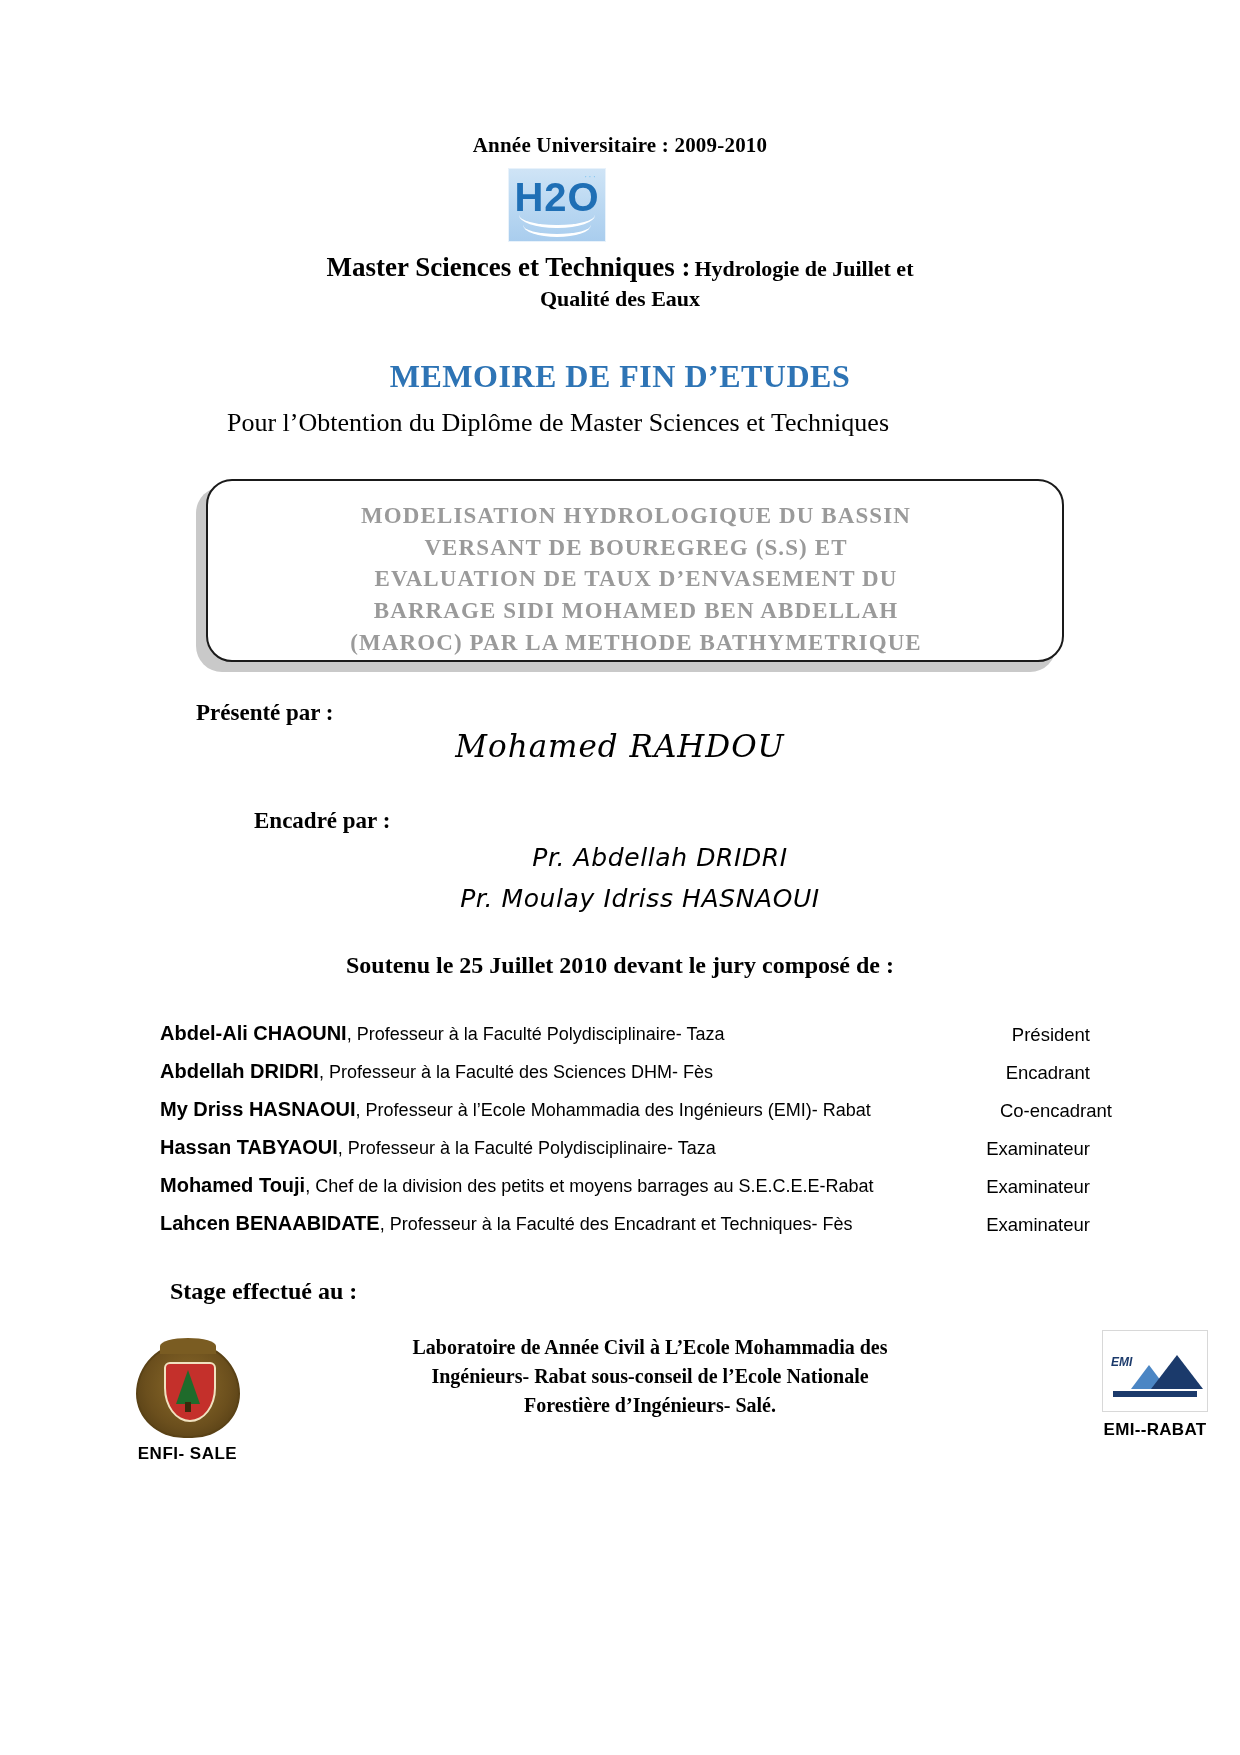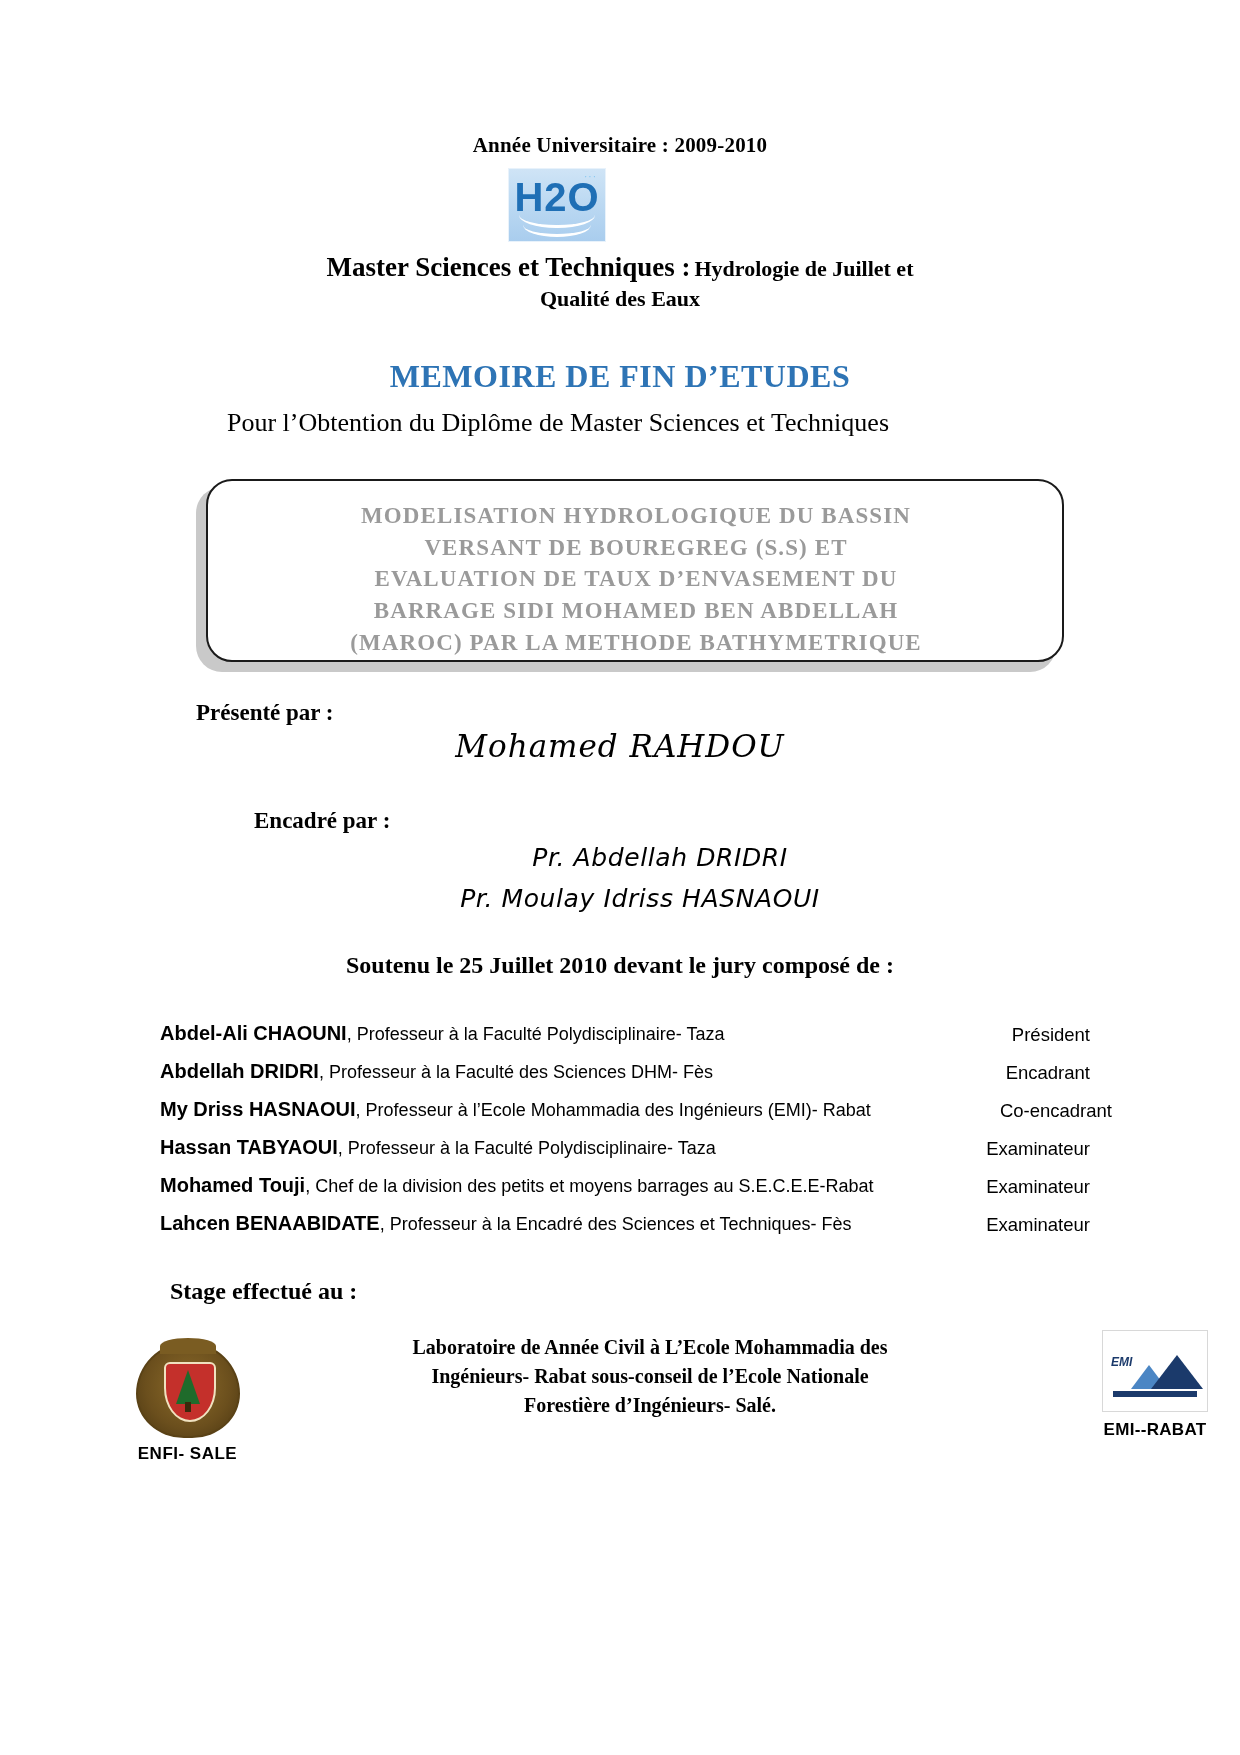--- a/index.html
+++ b/index.html
@@ -441,21 +441,21 @@
     </div>
     <div class="jury-row r2">
       <span class="jname">Hassan TABYAOUI</span><span class="jaffil">, Professeur à la Faculté Polydisciplinaire- Taza</span>
       <span class="jrole">Examinateur</span>
     </div>
     <div class="jury-row r4">
       <span class="jname">Mohamed Touji</span><span class="jaffil">, Chef de la division des petits et moyens barrages au S.E.C.E.E-Rabat</span>
       <span class="jrole">Examinateur</span>
     </div>
     <div class="jury-row r5">
-      <span class="jname">Lahcen BENAABIDATE</span><span class="jaffil">, Professeur à la Encadré des Sciences et Techniques- Fès</span>
+      <span class="jname">Lahcen BENAABIDATE</span><span class="jaffil">, Professeur à la Faculté des Encadrant et Techniques- Fès</span>
       <span class="jrole">Examinateur</span>
     </div>
   </div>
 
   <div class="stage-label">Stage effectué au :</div>
 
   <div class="lab-text">
     <div>Laboratoire de Année Civil à L’Ecole Mohammadia des</div>
     <div>Ingénieurs- Rabat sous-conseil de l’Ecole Nationale</div>
     <div>Forestière d’Ingénieurs- Salé.</div>

